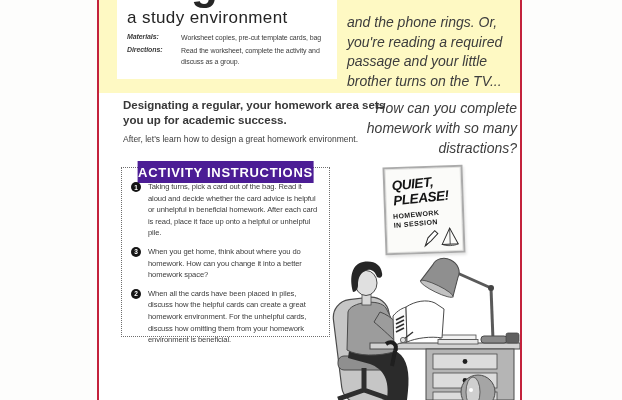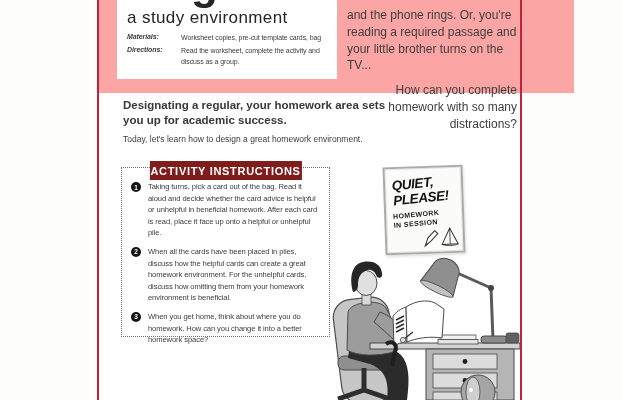--- a/index.html
+++ b/index.html
@@ -7,50 +7,50 @@
               font-family:"Liberation Sans", sans-serif; }
   .stage { position:relative; width:622px; height:400px; background:#fdfdfc; overflow:hidden; }
 
   
   .pg-border { position:absolute; top:0; bottom:0; width:2px; background:#c3223c; }
   .pg-border.left { left:97px; }
   .pg-border.right { left:520px; }
   .page-inner { position:absolute; left:99px; top:0; width:421px; height:400px; background:#ffffff; }
 
   
-  .top-band { position:absolute; left:0; top:0; width:475px; height:93px; background:#fca5a5; }
+  .top-band { position:absolute; left:0; top:0; width:421px; height:93px; background:#fef9c3; }
 
   
   .lesson-card { position:absolute; left:18px; top:0; width:220px; height:79px;
                  background:#ffffff; overflow:hidden; }
   .title-frag { position:absolute; left:74px; top:-38px; font-size:44px; font-weight:bold;
                 color:#262626; line-height:1; letter-spacing:1px; }
   .subtitle { position:absolute; left:10px; top:8px; font-size:17px; font-weight:500;
               color:#242424; letter-spacing:0.4px; }
   .card-row { position:absolute; left:10px; font-size:7px; color:#3c3c3c; letter-spacing:-0.1px; }
   .card-row.r1 { top:33px; }
   .card-row.r2 { top:46px; }
   .card-label { position:absolute; left:0; top:0; width:44px; font-weight:bold; font-style:italic; }
   .card-value { position:absolute; left:54px; top:0; width:158px; line-height:1.55; }
 
   
-  .intro { position:absolute; left:248px; top:7px; width:170px; font-size:12px;
-           line-height:1.4; color:#3d3d3d; }
+  .intro { position:absolute; left:248px; top:13px; width:170px; font-size:14px;
+           line-height:1.4; color:#3d3d3d;font-style:italic; }
   .intro p + p { margin-top:8px;text-align:right; }
 
   
   .heading { position:absolute; left:24px; top:98px; width:266px; font-size:11.5px;
              font-weight:bold; color:#383838; line-height:1.3; }
   .lead { position:absolute; left:24px; top:134px; width:330px; font-size:8.5px; color:#3c3c3c; }
 
   
   .activity { position:absolute; left:22px; top:167px; width:209px; height:170px;
               border:1px dotted #6e6e6e; padding:13px 8px 0 9px; }
   .activity-header { position:absolute; left:50%; top:-7px; transform:translateX(-50%);
-                     background:#7f1d1d; color:#ffffff; font-size:11px; font-weight:bold;
+                     background:#4c1d95; color:#ffffff; font-size:13px; font-weight:bold;
                      letter-spacing:0.7px; padding:4px 1px 3px; white-space:nowrap; }
   .step { position:relative; padding-left:17px; margin-bottom:7px; }
   .step-badge { position:absolute; left:0; top:1px; width:10px; height:10px; border-radius:50%;
                 background:#141414; color:#fff; font-size:6.5px; font-weight:bold;
                 display:flex; align-items:center; justify-content:center; }
   .step-text { font-size:7.6px; line-height:11.6px; color:#3c3c3c; letter-spacing:-0.1px; }
 
   
   .poster { position:absolute; left:285px; top:166px; width:80px; height:88px;
             background:#fbfbf9; border:2px solid #ababab;
@@ -89,36 +89,36 @@
         </div>
       </div>
 
       <div class="intro">
         <p>and the phone rings. Or, you're reading a required passage and your little brother turns on the TV...</p>
         <p>How can you complete homework with so many distractions?</p>
       </div>
     </div>
 
     <div class="heading">Designating a regular, your homework area sets you up for academic success.</div>
-    <div class="lead">Today, let's learn how to design a great homework environment.</div>
+    <div class="lead">After, let's learn how to design a great homework environment.</div>
 
     <div class="activity">
       <div class="activity-header">ACTIVITY INSTRUCTIONS</div>
 
       <div class="step">
         <span class="step-badge">1</span>
         <div class="step-text">Taking turns, pick a card out of the bag. Read it aloud and decide whether the card advice is helpful or unhelpful in beneficial homework. After each card is read, place it face up onto a helpful or unhelpful pile.</div>
       </div>
       <div class="step">
+        <span class="step-badge">3</span>
+        <div class="step-text">When you get home, think about where you do homework. How can you change it into a better homework space?</div>
+      </div>
+      <div class="step">
         <span class="step-badge">2</span>
         <div class="step-text">When all the cards have been placed in piles, discuss how the helpful cards can create a great homework environment. For the unhelpful cards, discuss how omitting them from your homework environment is beneficial.</div>
-      </div>
-      <div class="step">
-        <span class="step-badge">3</span>
-        <div class="step-text">When you get home, think about where you do homework. How can you change it into a better homework space?</div>
       </div>
     </div>
 
     <div class="poster">
       <div class="poster-big">
         <div>QUIET,</div>
         <div>PLEASE!</div>
       </div>
       <div class="poster-small">
         <div>HOMEWORK</div>

